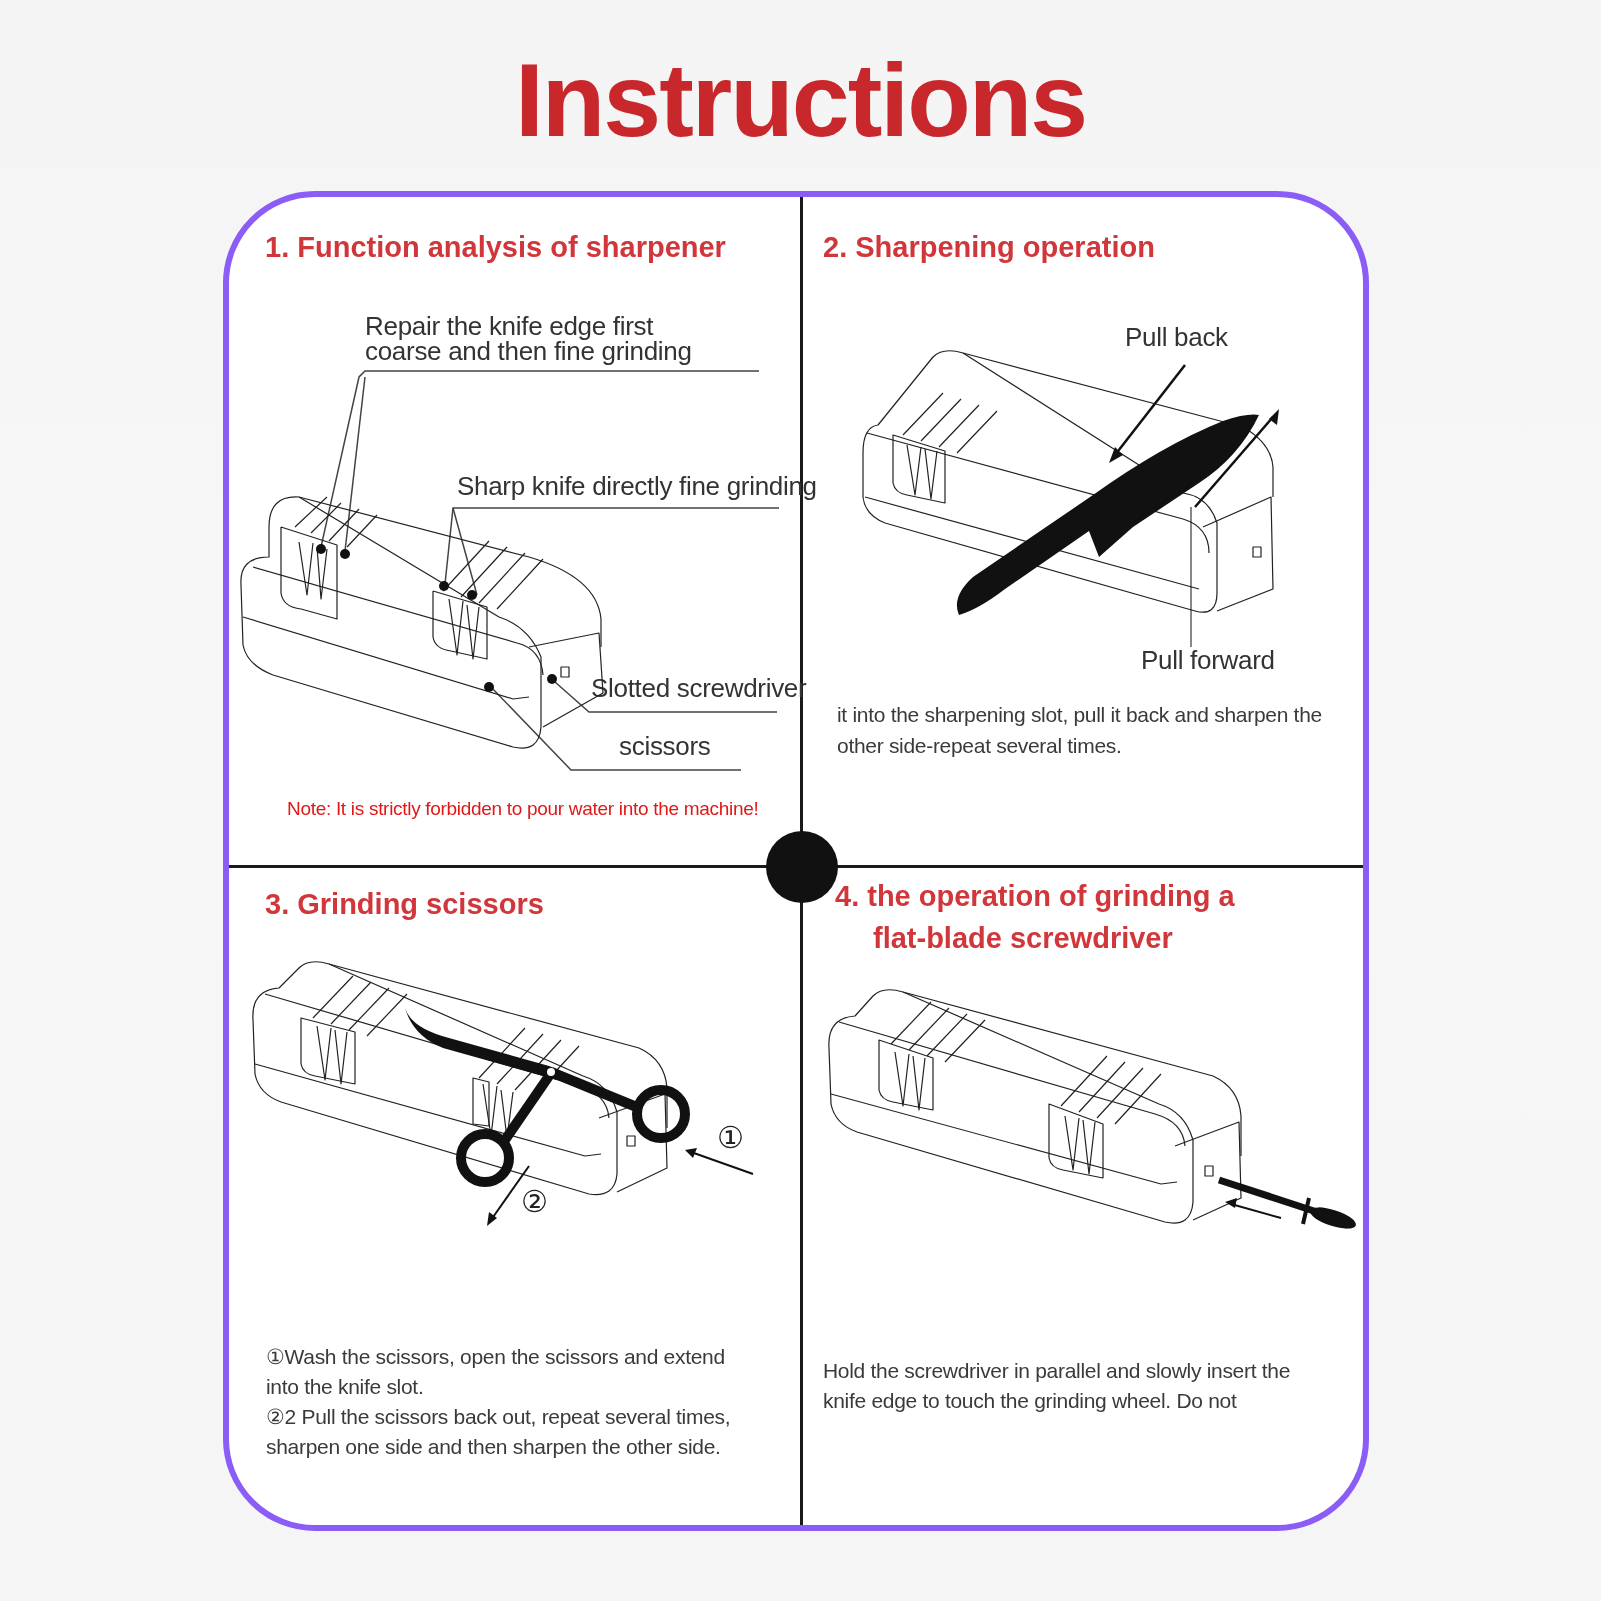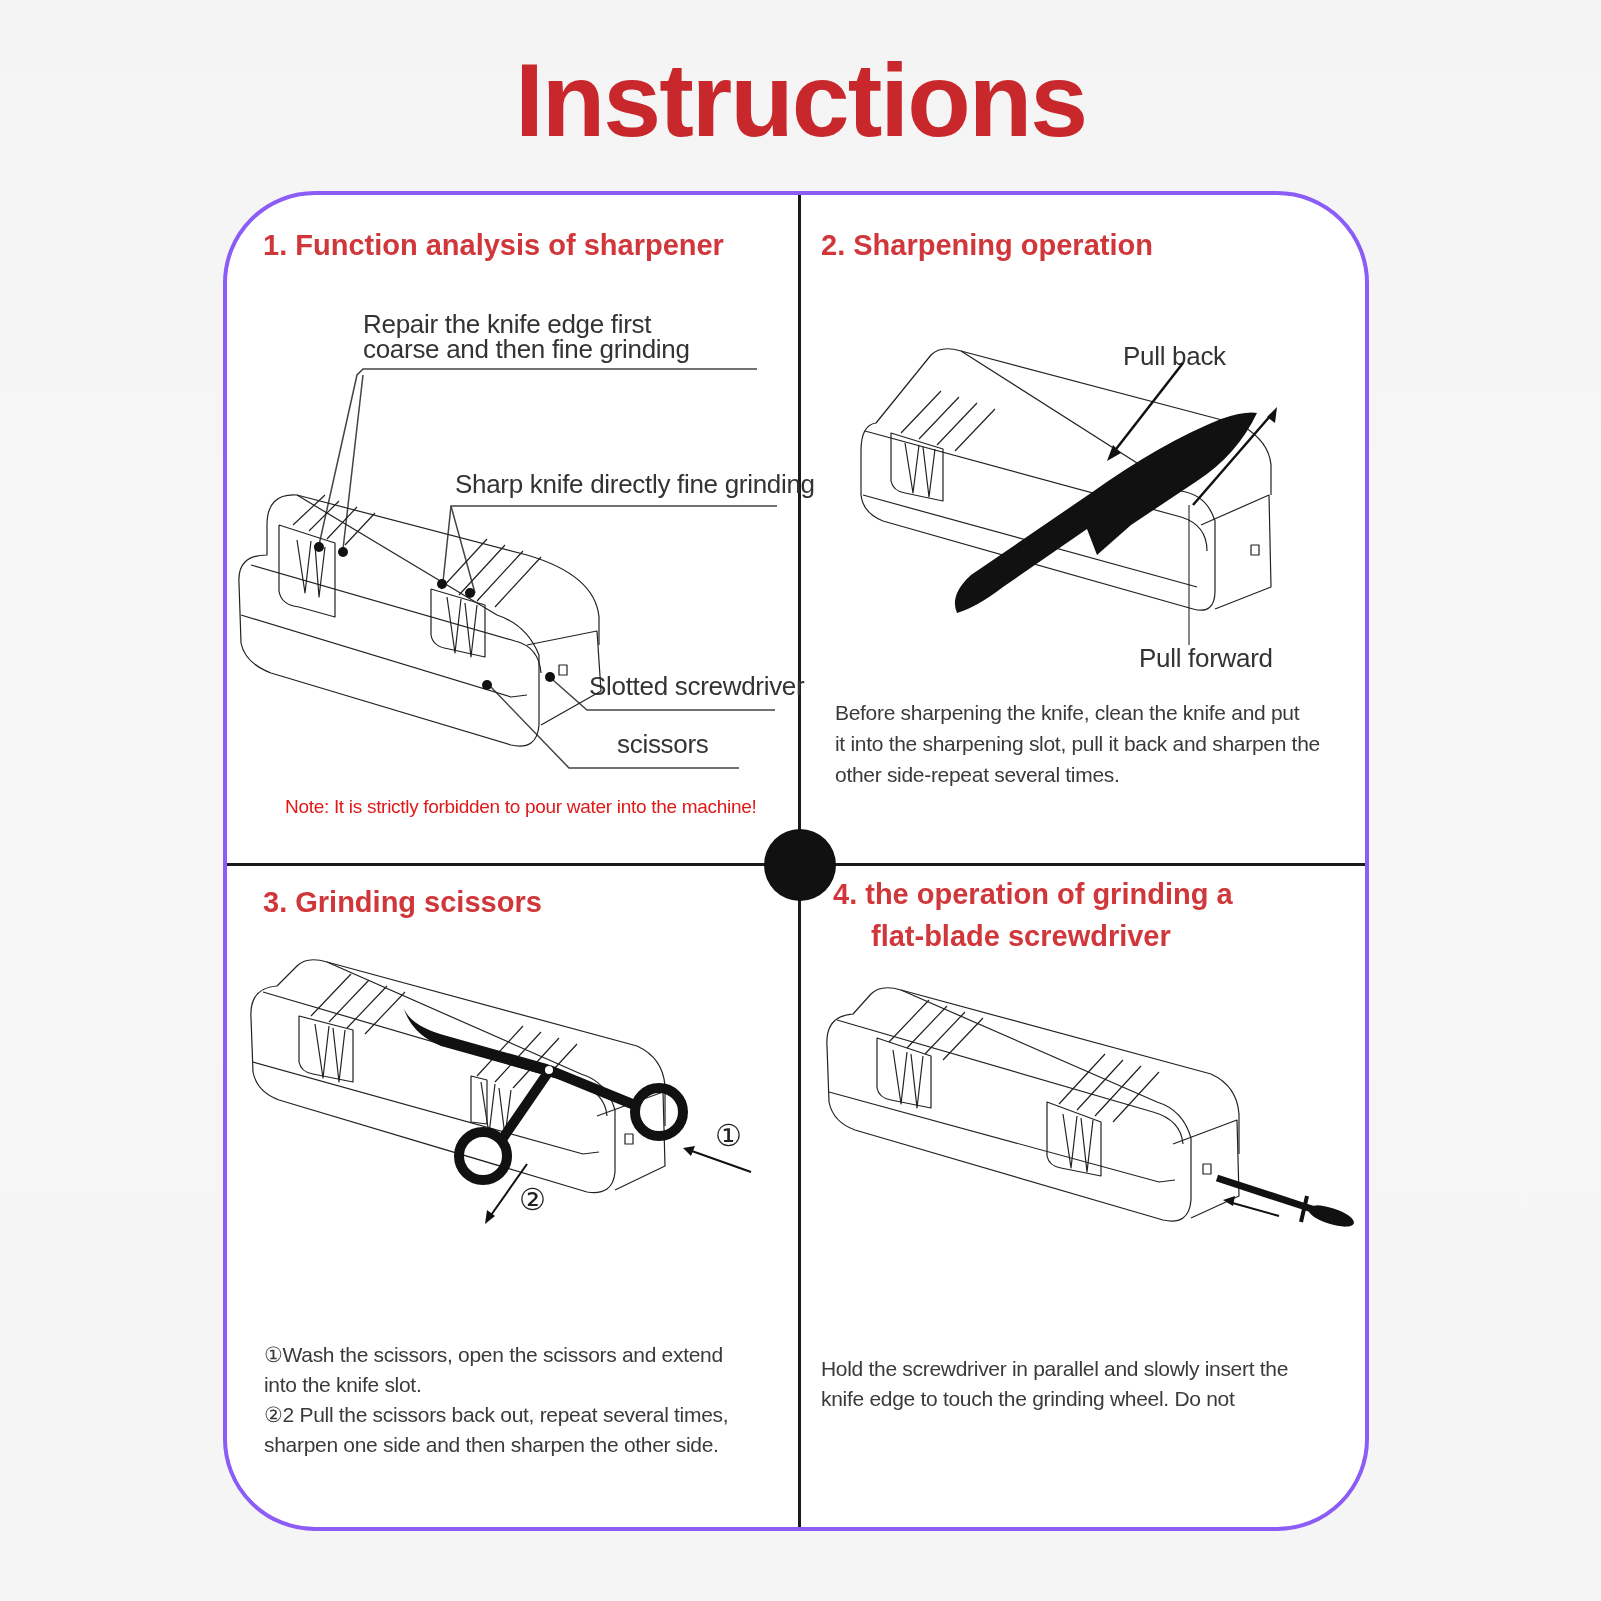--- a/index.html
+++ b/index.html
@@ -14,21 +14,21 @@
       position: absolute; left: 0; width: 1601px; top: 48px;
       text-align: center;
       font-family: "Liberation Sans", sans-serif;
       font-weight: 700; font-size: 104px; letter-spacing: -2px;
       color: #c8282c; line-height: 1;
     }
     .frame {
       position: absolute; left: 223px; top: 191px;
       width: 1146px; height: 1340px;
       background: #ffffff;
-      border: 4px solid #8b5cf6;
+      border: 6px solid #8b5cf6;
       border-radius: 92px;
       overflow: hidden;
     }
     .vline { position: absolute; left: 571px; top: 0; width: 3px; height: 100%; background: #1a1a1a; }
     .hline { position: absolute; top: 668px; left: 0; width: 100%; height: 3px; background: #1a1a1a; }
     .center-dot {
       position: absolute; left: 537px; top: 634px;
       width: 72px; height: 72px; border-radius: 50%; background: #111;
     }
     .quad { position: absolute; }
@@ -105,21 +105,21 @@
       <circle cx="243" cy="398" r="5" fill="#111"></circle>
       <circle cx="260" cy="490" r="5" fill="#111"></circle>
       <circle cx="323" cy="482" r="5" fill="#111"></circle>
     </svg>
 
     <div class="note" style="left:22px; top:601px;margin-left:36px;">Note: It is strictly forbidden to pour water into the machine!</div>
   </div>
 
   <div class="quad q2">
     <div class="heading" style="left:20px; top:30px;">2. Sharpening operation</div>
-    <div class="label" style="left:322px; top:146px;">Pull back</div>
+    <div class="label" style="left:322px; top:125px;">Pull back</div>
     <div class="label" style="left:338px; top:448px;">Pull forward</div>
 
     <svg class="illus" style="left:0; top:0;" width="572" height="668">
       <path class="o" d="M75,228 Q60,230 60,256 L60,300 Q62,318 82,326 L392,414 Q414,420 414,396 L414,326 Q406,300 380,296 L160,156 Q140,150 130,160 Z"></path>
       <path class="o" d="M64,236 L380,322 Q406,330 406,356"></path>
       <path class="o" d="M62,300 L396,392"></path>
       <path class="o" d="M160,156 L440,230 Q468,246 470,270 L470,300"></path>
       <path class="o" d="M400,330 L468,300 L470,392 L414,414"></path>
       <path class="o" d="M90,238 L90,286 Q92,296 104,298 L142,306 L142,254 Z"></path>
       <path class="o" d="M104,248 L112,298 L118,250 M122,252 L128,302 L134,254"></path>
@@ -130,21 +130,20 @@
       <polygon points="306,266 312,250 320,258" fill="#111"></polygon>
 
       <line x1="392" y1="310" x2="470" y2="220" stroke="#111" stroke-width="2.5"></line>
       <polygon points="476,212 466,222 474,228" fill="#111"></polygon>
       <line x1="388" y1="310" x2="388" y2="450" stroke="#111" stroke-width="1"></line>
 
       <path d="M156,418 Q148,400 170,380 L290,298 Q360,248 420,224 Q444,216 456,218 Q436,260 396,286 L330,330 L296,360 L286,334 L202,392 Q176,412 156,418 Z" fill="#111"></path>
     </svg>
 
     <div class="para" style="left:34px; top:502px;">
-      <div>Before sharpening the knife, clean the knife and put</div>
       <div>it into the sharpening slot, pull it back and sharpen the</div>
       <div>other side-repeat several times.</div>
     </div>
   </div>
 
   <div class="quad q3">
     <div class="heading" style="left:36px; top:16px;">3. Grinding scissors</div>
 
     <svg class="illus" style="left:0; top:0;" width="571" height="669">
       <path class="o" d="M50,120 Q22,122 24,152 L26,206 Q30,226 52,234 L360,326 Q386,330 388,306 L388,244 Q380,216 354,208 L100,96 Q80,90 70,100 Z"></path>

